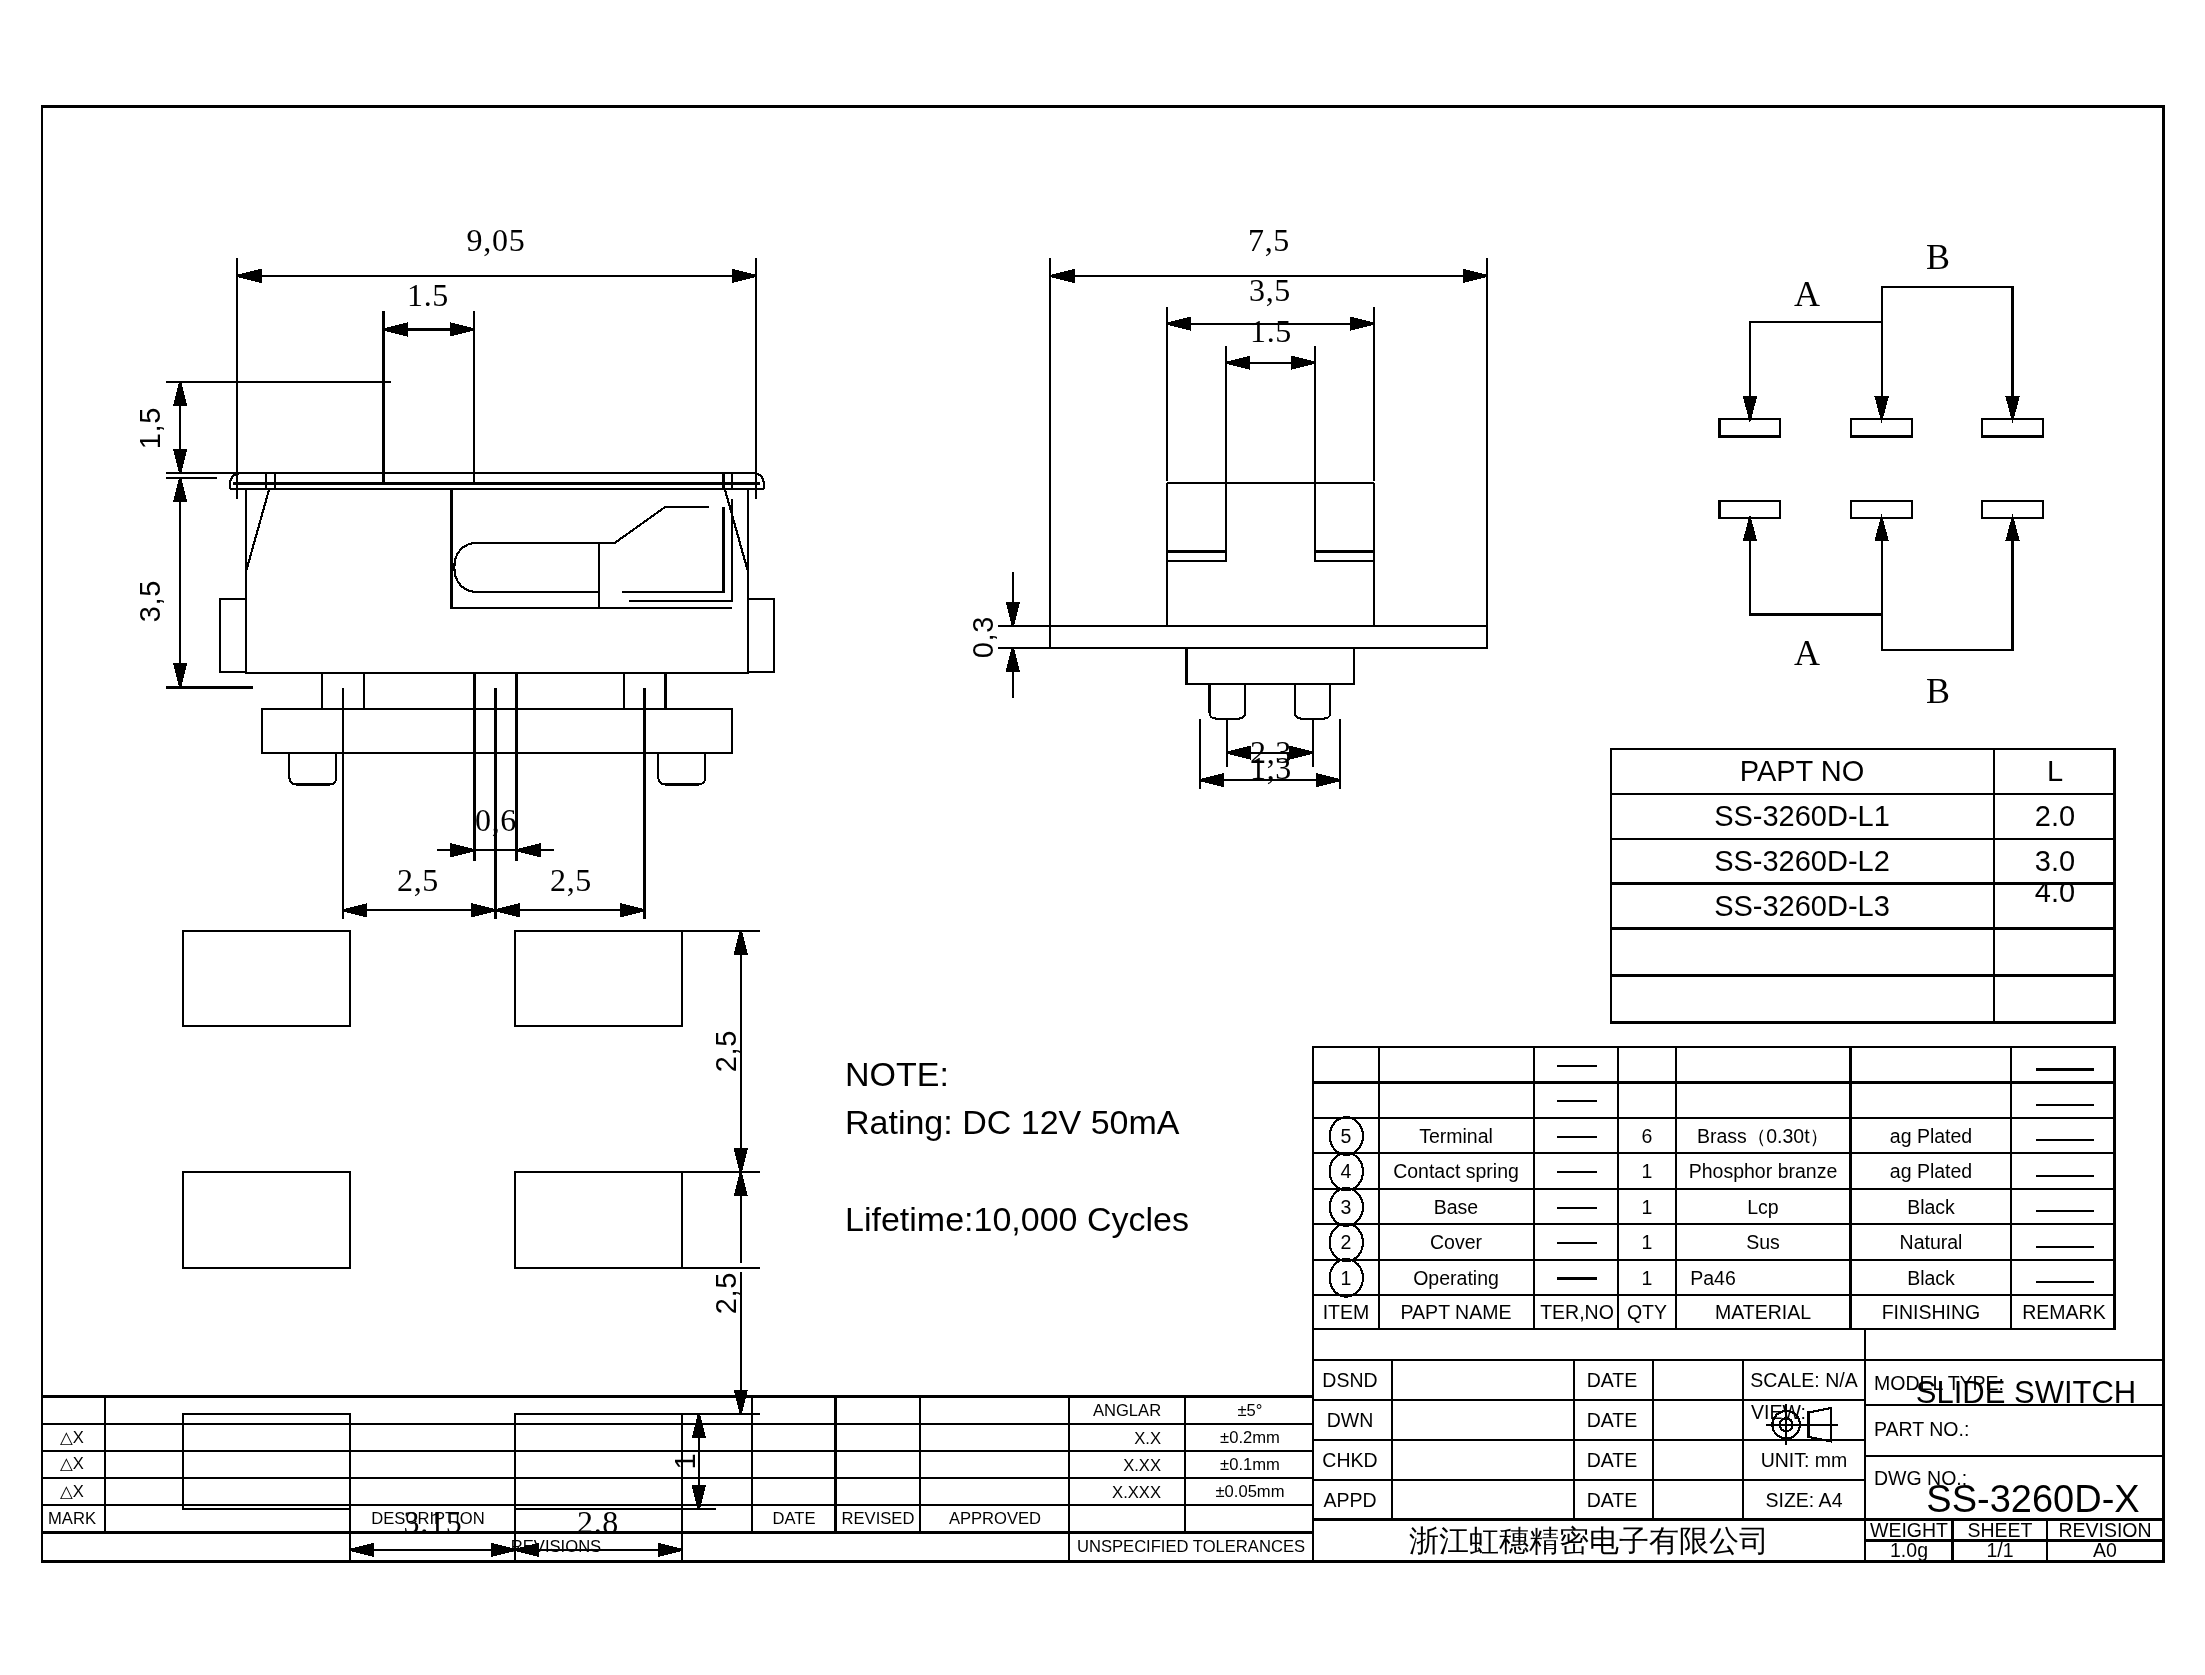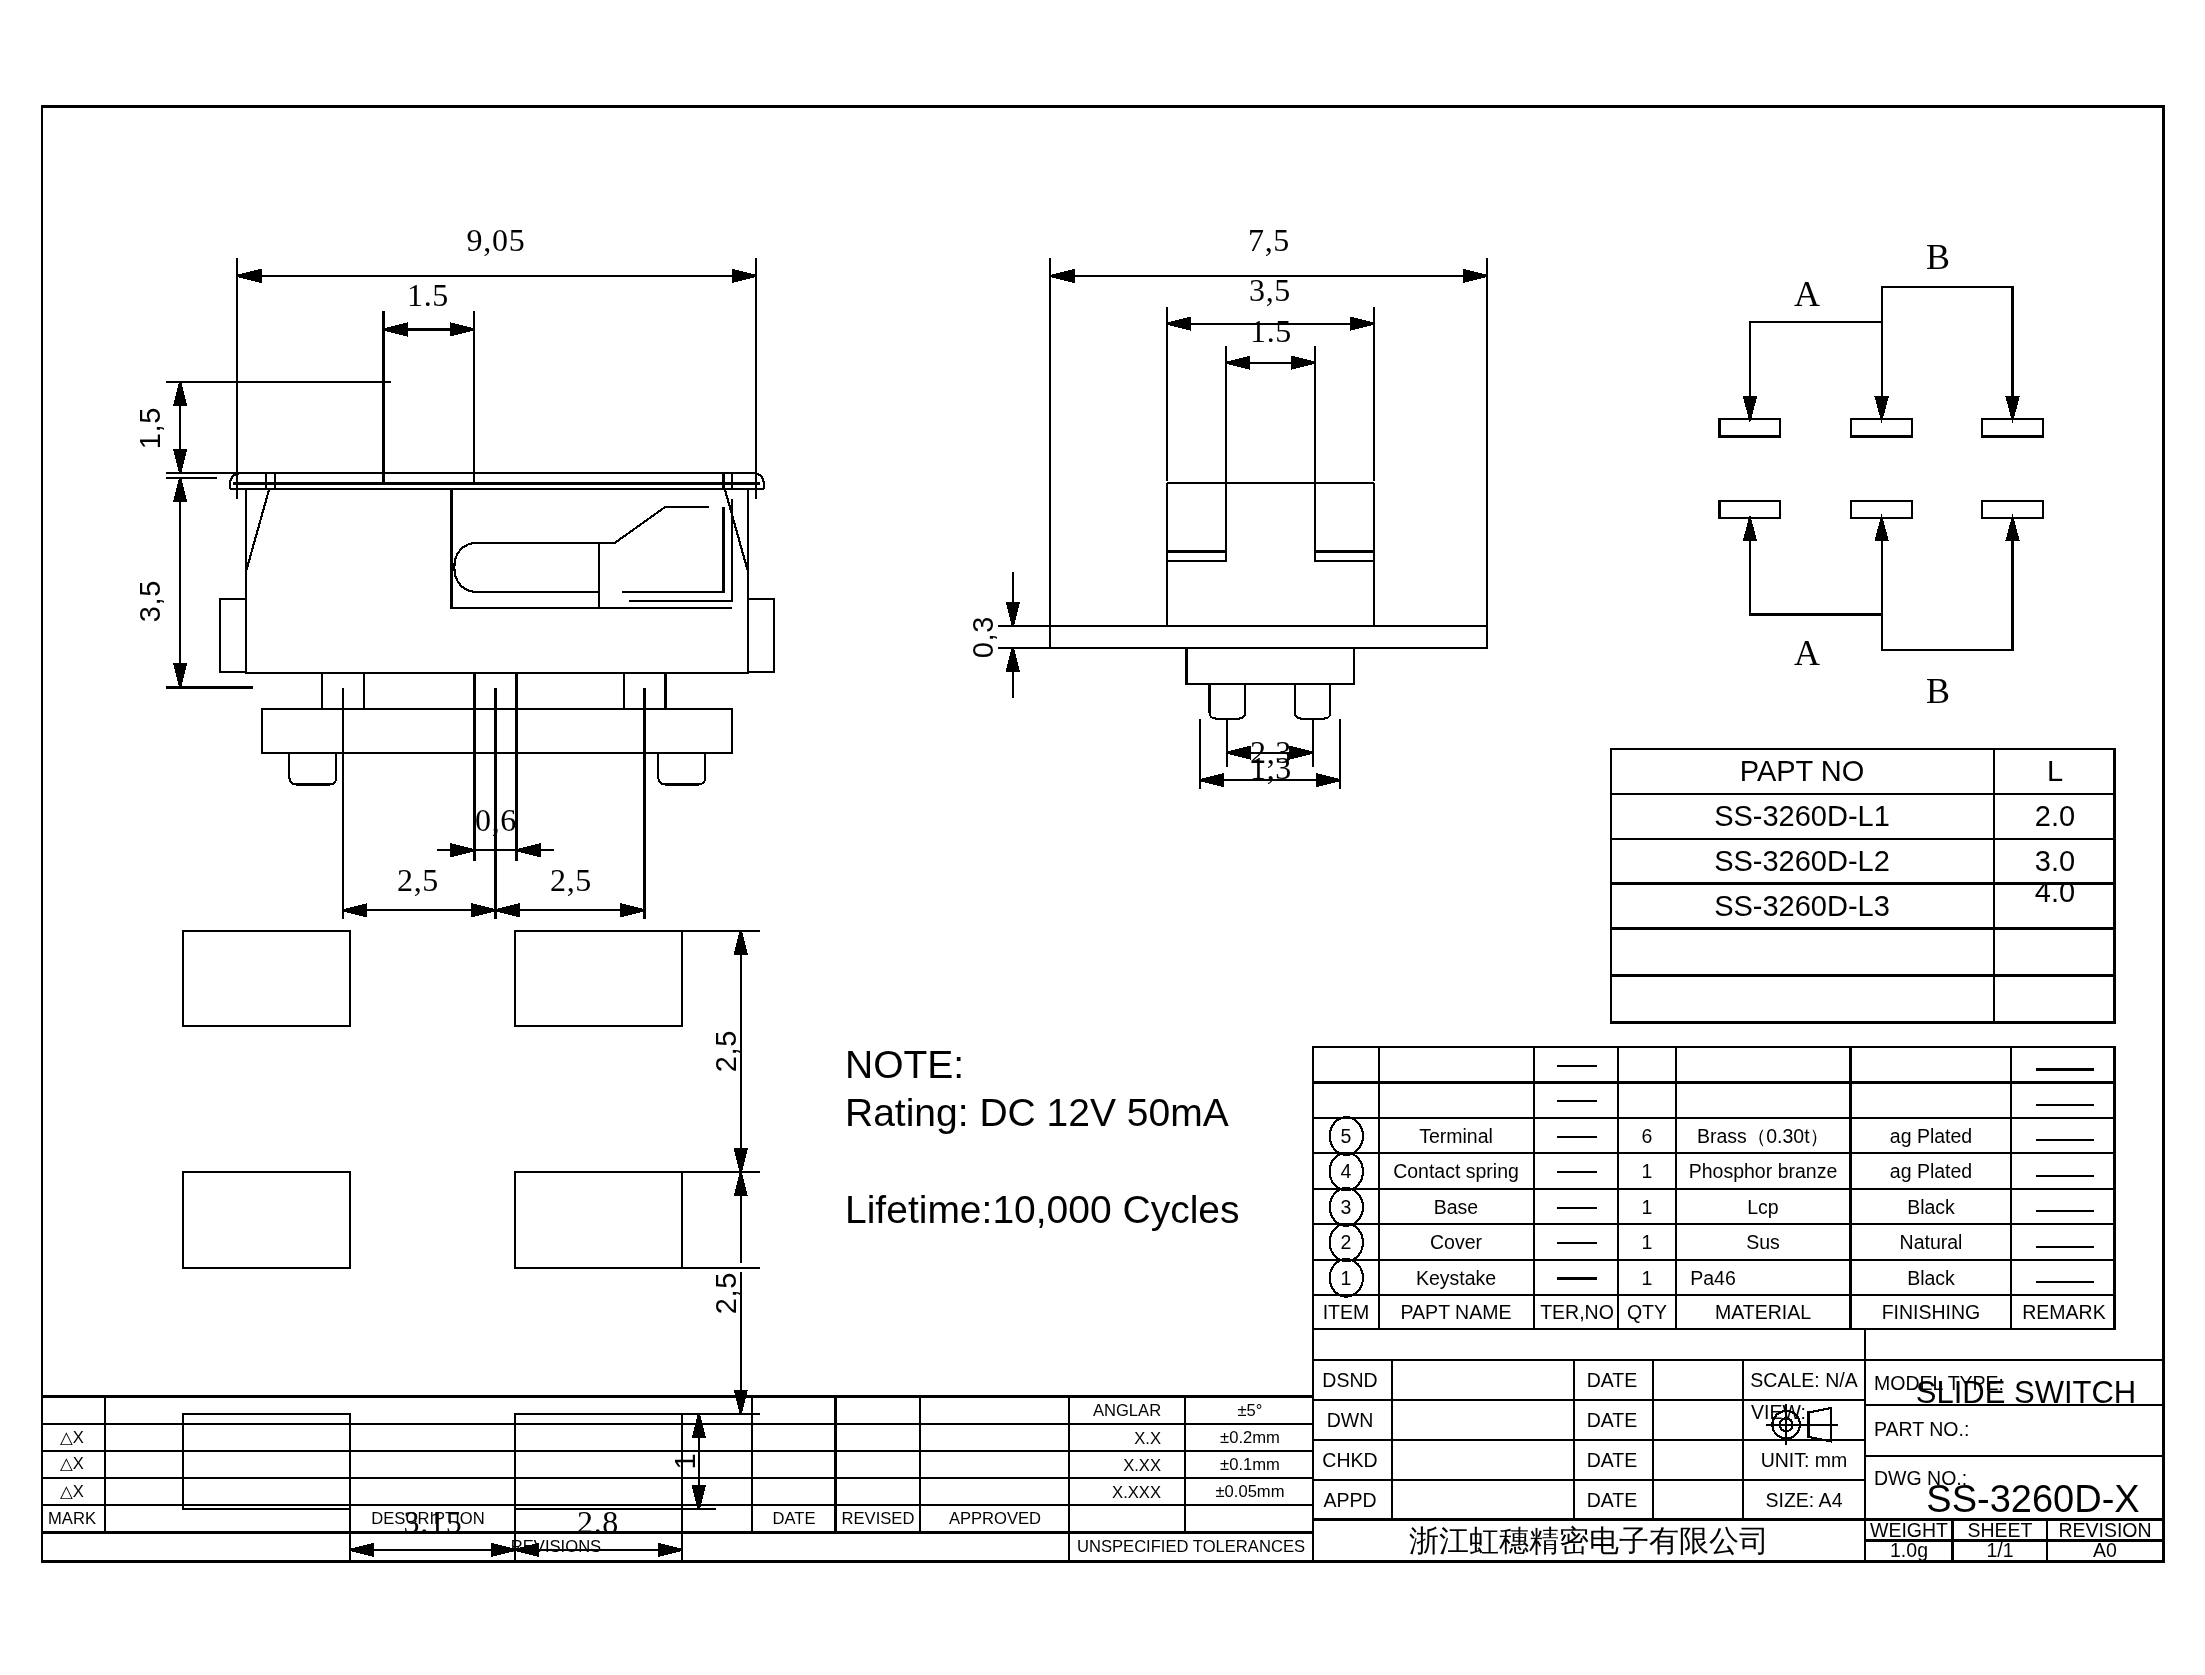--- a/index.html
+++ b/index.html
@@ -5,21 +5,21 @@
   html,body{margin:0;padding:0;background:#fff;}
   body{width:2205px;height:1676px;position:relative;
        font-family:"Liberation Sans", sans-serif;color:#000;overflow:hidden;}
   #sheet{position:absolute;left:0;top:0;width:2205px;height:1676px;}
   svg{position:absolute;left:0;top:0;width:2205px;height:1676px;}
   .lbl{position:absolute;white-space:nowrap;color:#000;}
   .ctr{transform:translate(-50%,-50%);}
   .vert{writing-mode:vertical-rl;transform:translate(-50%,-50%) rotate(180deg);}
   .dim{font-size:32px;letter-spacing:0.7px;font-family:Liberation Serif, serif;}
   .dimv{font-size:29px;letter-spacing:0.7px;}
-  .note{font-size:39px;}
+  .note{font-size:34px;margin-top:12px;}
   .tbl{font-size:29px;}
   .tbl-sm{font-size:19.5px;}
   .tbl-xs{font-size:16.6px;}
   .cn{font-family:"DejaVu Sans", sans-serif;font-size:30px;}
 </style>
 </head>
 <body>
 
 <div id="sheet">
 
@@ -384,21 +384,21 @@
 <div class="lbl tbl-sm ctr" style="left:1763px;top:1207px;">Lcp</div>
 <div class="lbl tbl-sm ctr" style="left:1931px;top:1207px;">Black</div>
 
 <div class="lbl tbl-sm ctr" style="left:1346px;top:1242px;">2</div>
 <div class="lbl tbl-sm ctr" style="left:1456px;top:1242px;">Cover</div>
 <div class="lbl tbl-sm ctr" style="left:1647px;top:1242px;">1</div>
 <div class="lbl tbl-sm ctr" style="left:1763px;top:1242px;">Sus</div>
 <div class="lbl tbl-sm ctr" style="left:1931px;top:1242px;">Natural</div>
 
 <div class="lbl tbl-sm ctr" style="left:1346px;top:1278px;">1</div>
-<div class="lbl tbl-sm ctr" style="left:1456px;top:1278px;">Keystake</div>
+<div class="lbl tbl-sm ctr" style="left:1456px;top:1278px;">Operating</div>
 <div class="lbl tbl-sm ctr" style="left:1647px;top:1278px;">1</div>
 <div class="lbl tbl-sm ctr" style="left:1713px;top:1278px;">Pa46</div>
 <div class="lbl tbl-sm ctr" style="left:1931px;top:1278px;">Black</div>
 
 <div class="lbl tbl-sm ctr" style="left:1346px;top:1312px;">ITEM</div>
 <div class="lbl tbl-sm ctr" style="left:1456px;top:1312px;">PAPT NAME</div>
 <div class="lbl tbl-sm ctr" style="left:1577px;top:1312px;">TER,NO</div>
 <div class="lbl tbl-sm ctr" style="left:1647px;top:1312px;">QTY</div>
 <div class="lbl tbl-sm ctr" style="left:1763px;top:1312px;">MATERIAL</div>
 <div class="lbl tbl-sm ctr" style="left:1931px;top:1312px;">FINISHING</div>

